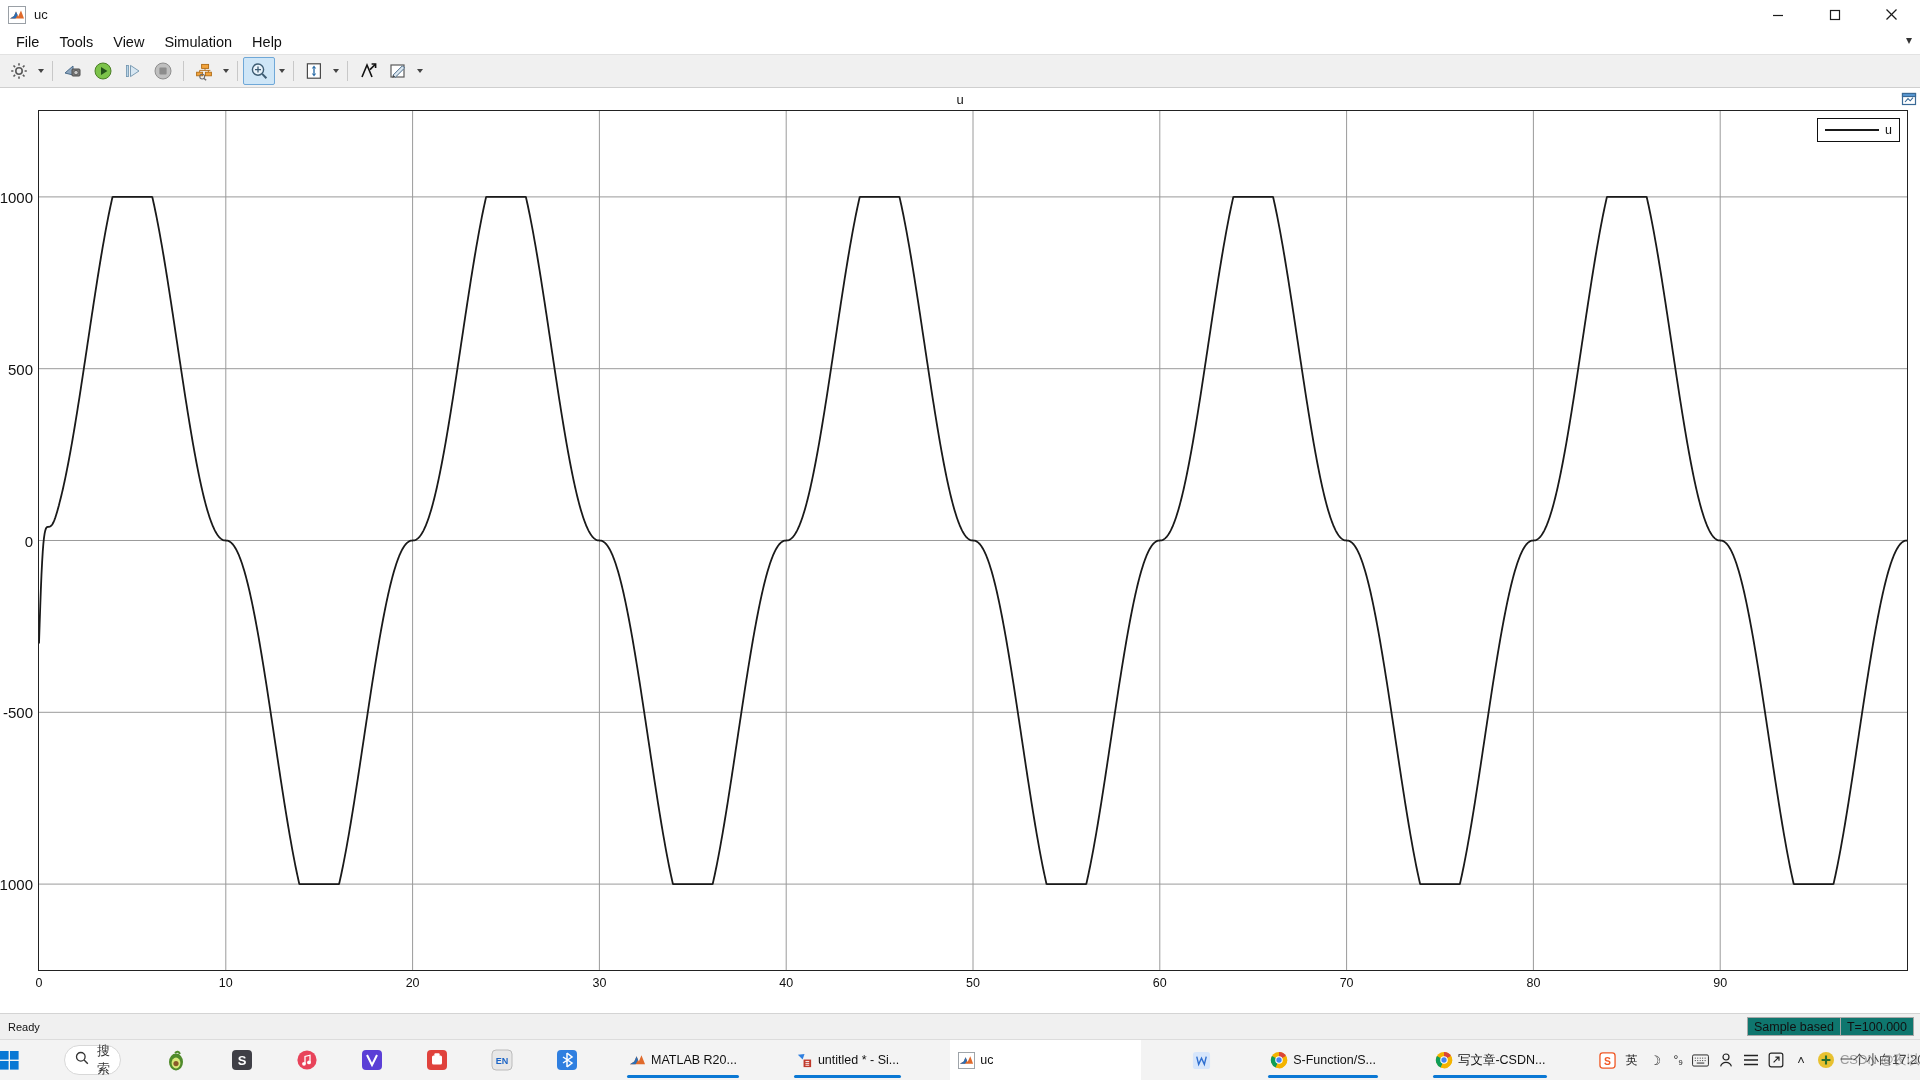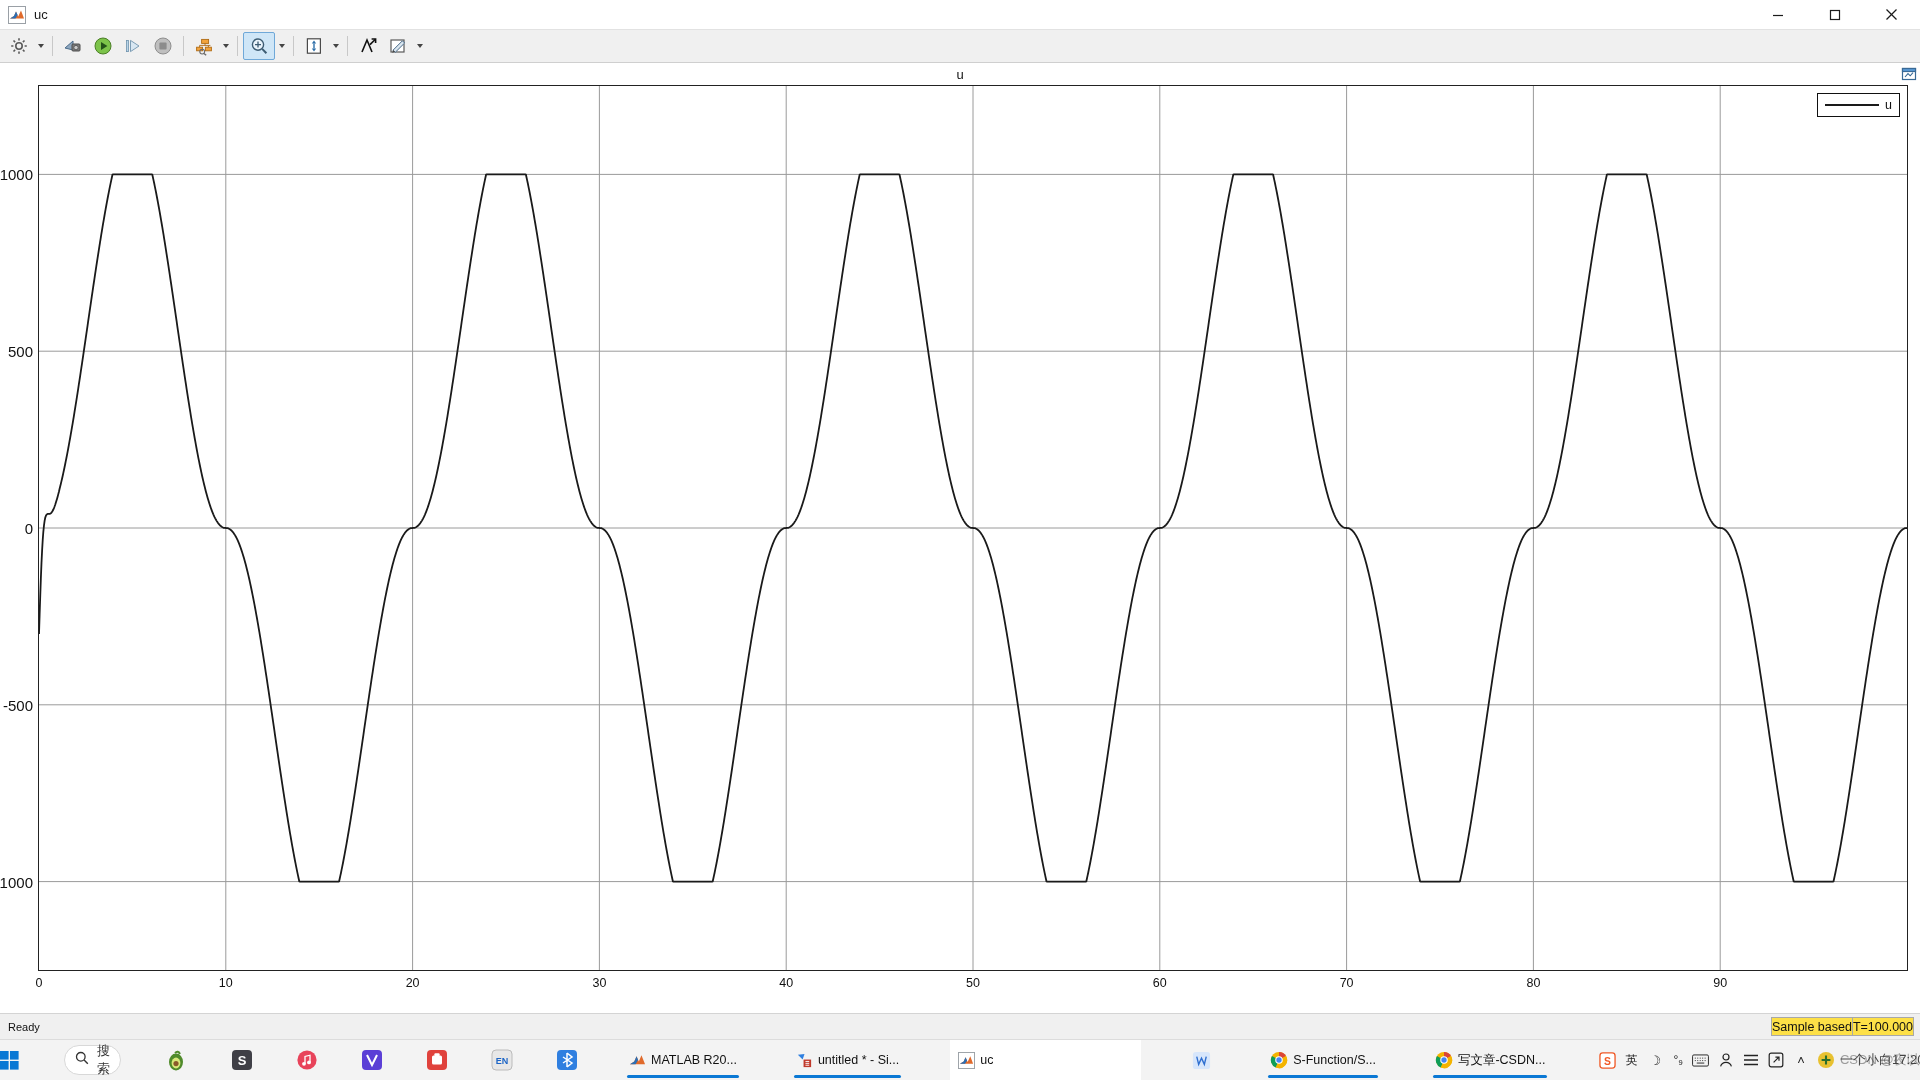--- a/index.html
+++ b/index.html
@@ -48,22 +48,22 @@
 
   .legendbox{position:absolute;right:7px;top:7px;border:1.2px solid #111;background:#fff;
              padding:4px 7px;display:flex;align-items:center;gap:6px;}
   .legendline{width:54px;height:0;border-top:2.4px solid #1a1a1a;}
   .legendlbl{font-size:12.5px;color:#111;}
 
   
   .statusbar{height:25px;background:#f0f0f0;border-top:1px solid #d4d4d4;display:flex;align-items:center;flex:0 0 auto;position:relative;}
   .status-left{font-size:11px;color:#111;padding-left:8px;}
   .status-right{margin-left:auto;display:flex;align-items:center;padding-right:6px;height:19px;}
-  .status-cell{border:1px solid #a8a8a8;background:#fde047;height:19px;display:flex;align-items:center;
-               padding:0 0;font-size:12.5px;color:#111;margin-left:-1px;box-sizing:border-box;}
+  .status-cell{border:1px solid #a8a8a8;background:#0f766e;height:19px;display:flex;align-items:center;
+               padding:0 6px;font-size:12.5px;color:#111;margin-left:-1px;box-sizing:border-box;}
 
   
   .taskbar{height:40px;background:#f3f3f3;display:flex;align-items:center;flex:0 0 auto;border-top:1px solid #dcdcdc;gap:43px;}
   .tb-start{width:44px;height:40px;display:flex;align-items:center;justify-content:center;}
   .tb-search{width:264px;height:30px;background:#ffffff;border:1px solid #d8d8d8;border-radius:16px;
              display:flex;align-items:center;padding:0 10px;margin-left:2px;box-sizing:border-box;}
   .tb-search .mag{margin-right:8px;}
   .tb-search .ph{font-size:13px;color:#333;}
   .tb-pin{width:40px;height:40px;display:flex;align-items:center;justify-content:center;}
   .tb-task{height:40px;display:flex;align-items:center;padding:0 8px;position:relative;max-width:140px;gap:5px;}
@@ -104,20 +104,28 @@
       </div>
       <div class="tb-btn close">
         <svg width="13" height="13" viewBox="0 0 13 13">
             <line x1="1.5" y1="1.5" x2="11.5" y2="11.5" stroke="#1b1b1b" stroke-width="1.2"></line>
             <line x1="11.5" y1="1.5" x2="1.5" y2="11.5" stroke="#1b1b1b" stroke-width="1.2"></line>
           </svg>
       </div>
     </div>
   </div>
 
+  <div class="menubar">
+    <div class="menu-item">File</div>
+    <div class="menu-item">Tools</div>
+    <div class="menu-item">View</div>
+    <div class="menu-item">Simulation</div>
+    <div class="menu-item">Help</div>
+    <div class="menu-caret">▾</div>
+  </div>
 
   <div class="toolbar">
 
     <div class="tool">
       <svg width="20" height="20" viewBox="0 0 20 20">
         <g fill="none" stroke="#5a5a5a" stroke-width="1.6">
           <circle cx="10" cy="10" r="3.2"></circle>
           <path d="M10 2.2v2.2M10 15.6v2.2M2.2 10h2.2M15.6 10h2.2M4.5 4.5l1.6 1.6M13.9 13.9l1.6 1.6M15.5 4.5l-1.6 1.6M6.1 13.9l-1.6 1.6"></path>
         </g>
       </svg>

